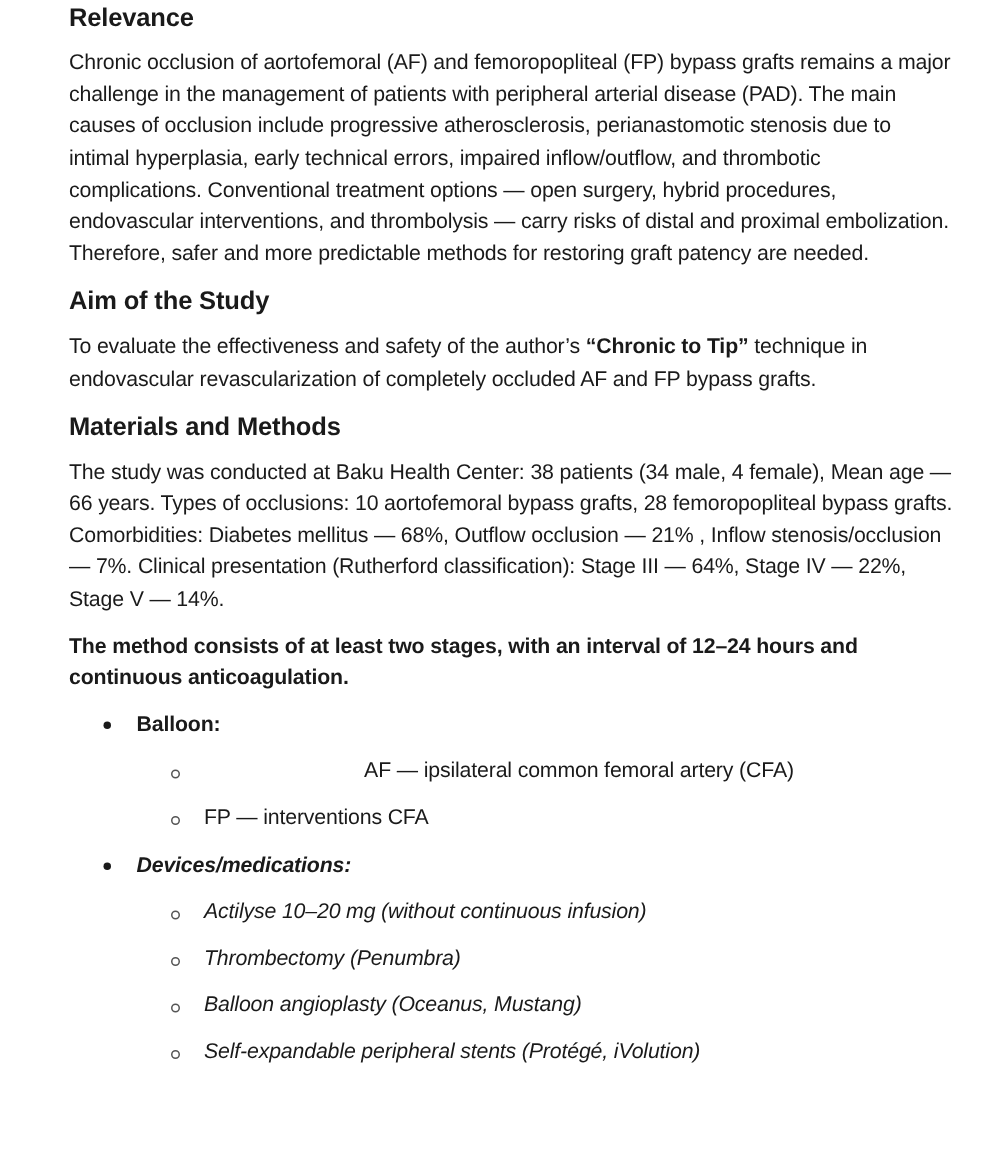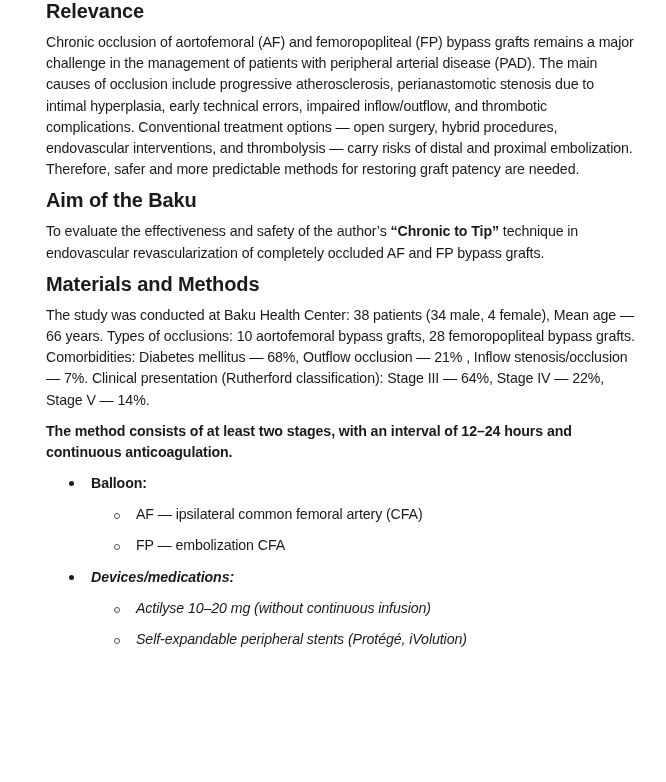--- a/index.html
+++ b/index.html
@@ -17,21 +17,21 @@
       letter-spacing: -0.1px;
     }
     .doc {
       position: relative;
       padding: 0 30px 0 46px;
     }
     .heading {
       font-weight: bold;
       margin: 0;
       line-height: 21px;
-      font-size: 20px;
+      font-size: 17px;
     }
     .para {
       margin: 0;
       line-height: 21.2px;
     }
     .h-relevance { padding-top: 1px; }
     .p-relevance { margin-top: 10px; }
     .h-aim { margin-top: 10px; }
     .p-aim { margin-top: 10px; }
     .h-mm { margin-top: 10px; }
@@ -77,62 +77,70 @@
       position: absolute;
       left: 23px;
       top: 9px;
       width: 4px;
       height: 4px;
       border-radius: 50%;
       border: 1px solid #555;
       box-sizing: content-box;
     }
     .group-devices { margin-top: 10px; font-style: italic; }
-    ul.lvl1 > li.group-access ul.lvl2 > li:first-child { margin-top: 10px; }
+    ul.lvl1 > li.group-access ul.lvl2 > li:first-child { margin-top: 10px; text-align: center; }
   </style>
 </head>
 <body>
 
 <div class="doc">
 
   <p class="heading h-relevance">Relevance</p>
   <p class="para p-relevance">Chronic occlusion of aortofemoral (AF) and femoropopliteal (FP) bypass grafts remains a major challenge in the management of patients with peripheral arterial disease (PAD). The main causes of occlusion include progressive atherosclerosis, perianastomotic stenosis due to intimal hyperplasia, early technical errors, impaired inflow/outflow, and thrombotic complications. Conventional treatment options — open surgery, hybrid procedures, endovascular interventions, and thrombolysis — carry risks of distal and proximal embolization. Therefore, safer and more predictable methods for restoring graft patency are needed.</p>
 
-  <p class="heading h-aim">Aim of the Baku</p>
+  <p class="heading h-aim">Aim of the Study</p>
   <p class="para p-aim"><span>To evaluate the effectiveness and safety of the author’s </span><b>“Chronic to Tip”</b><span> technique in endovascular revascularization of completely occluded AF and FP bypass grafts.</span></p>
 
   <p class="heading h-mm">Materials and Methods</p>
   <p class="para p-mm">The study was conducted at Baku Health Center: 38 patients (34 male, 4 female), Mean age — 66 years. Types of occlusions: 10 aortofemoral bypass grafts, 28 femoropopliteal bypass grafts. Comorbidities: Diabetes mellitus — 68%, Outflow occlusion — 21% , Inflow stenosis/occlusion — 7%. Clinical presentation (Rutherford classification): Stage III — 64%, Stage IV — 22%, Stage V — 14%.</p>
 
   <p class="para p-tech">The method consists of at least two stages, with an interval of 12–24 hours and continuous anticoagulation.</p>
 
   <ul class="lvl1">
     <li class="group-access">
       <span class="bullet-disc"></span>
       <span class="l1-label">Balloon:</span>
       <ul class="lvl2">
         <li>
           <span class="bullet-circle"></span>
           <span>AF — ipsilateral common femoral artery (CFA)</span>
         </li>
         <li>
           <span class="bullet-circle"></span>
-          <span>FP — embolization CFA</span>
+          <span>FP — interventions CFA</span>
         </li>
       </ul>
     </li>
     <li class="group-devices">
       <span class="bullet-disc"></span>
       <span class="l1-label">Devices/medications:</span>
       <ul class="lvl2">
         <li>
           <span class="bullet-circle"></span>
           <span>Actilyse 10–20 mg (without continuous infusion)</span>
         </li>
         <li>
           <span class="bullet-circle"></span>
+          <span>Thrombectomy (Penumbra)</span>
+        </li>
+        <li>
+          <span class="bullet-circle"></span>
+          <span>Balloon angioplasty (Oceanus, Mustang)</span>
+        </li>
+        <li>
+          <span class="bullet-circle"></span>
           <span>Self-expandable peripheral stents (Protégé, iVolution)</span>
         </li>
       </ul>
     </li>
   </ul>
 
 </div>
 
 </body></html>

